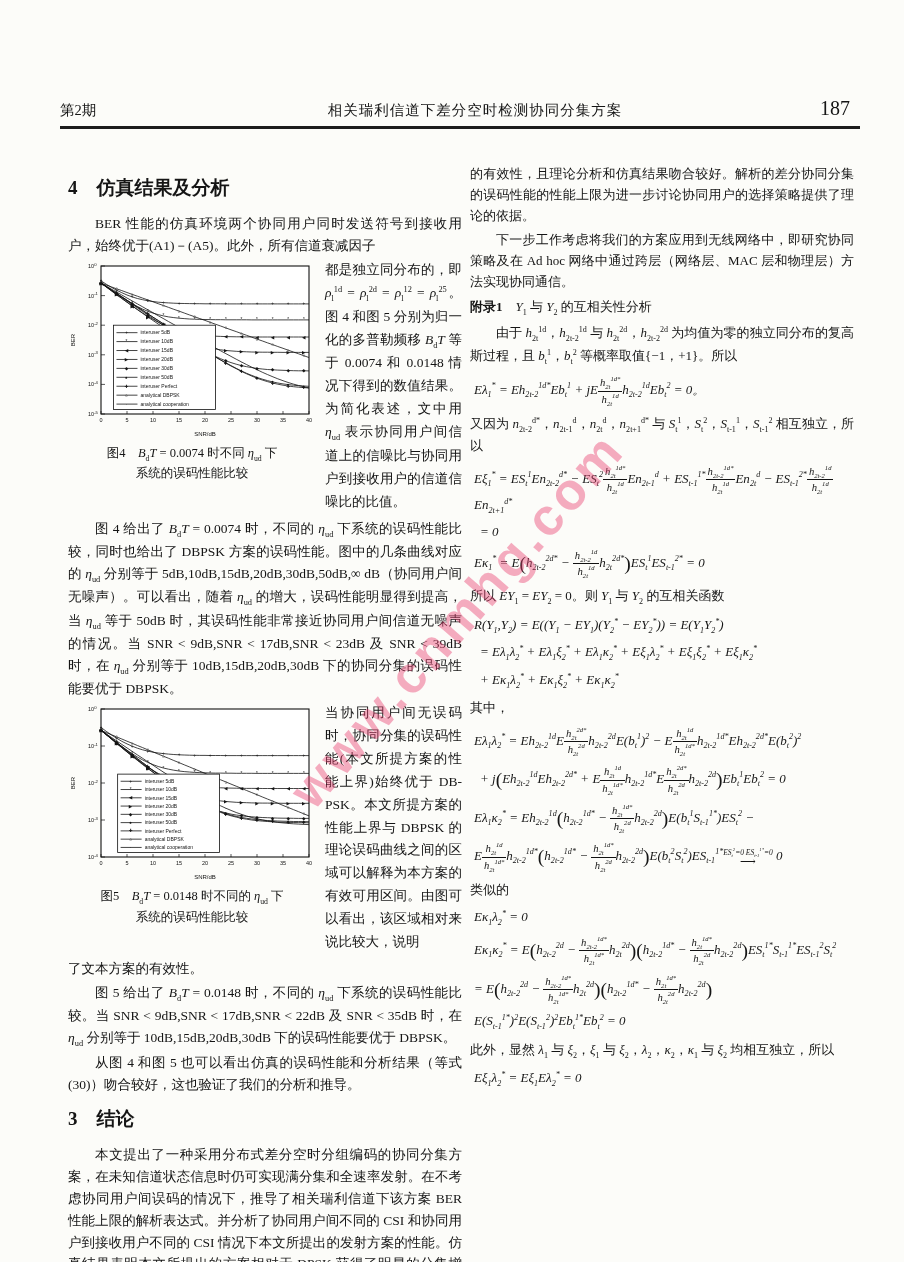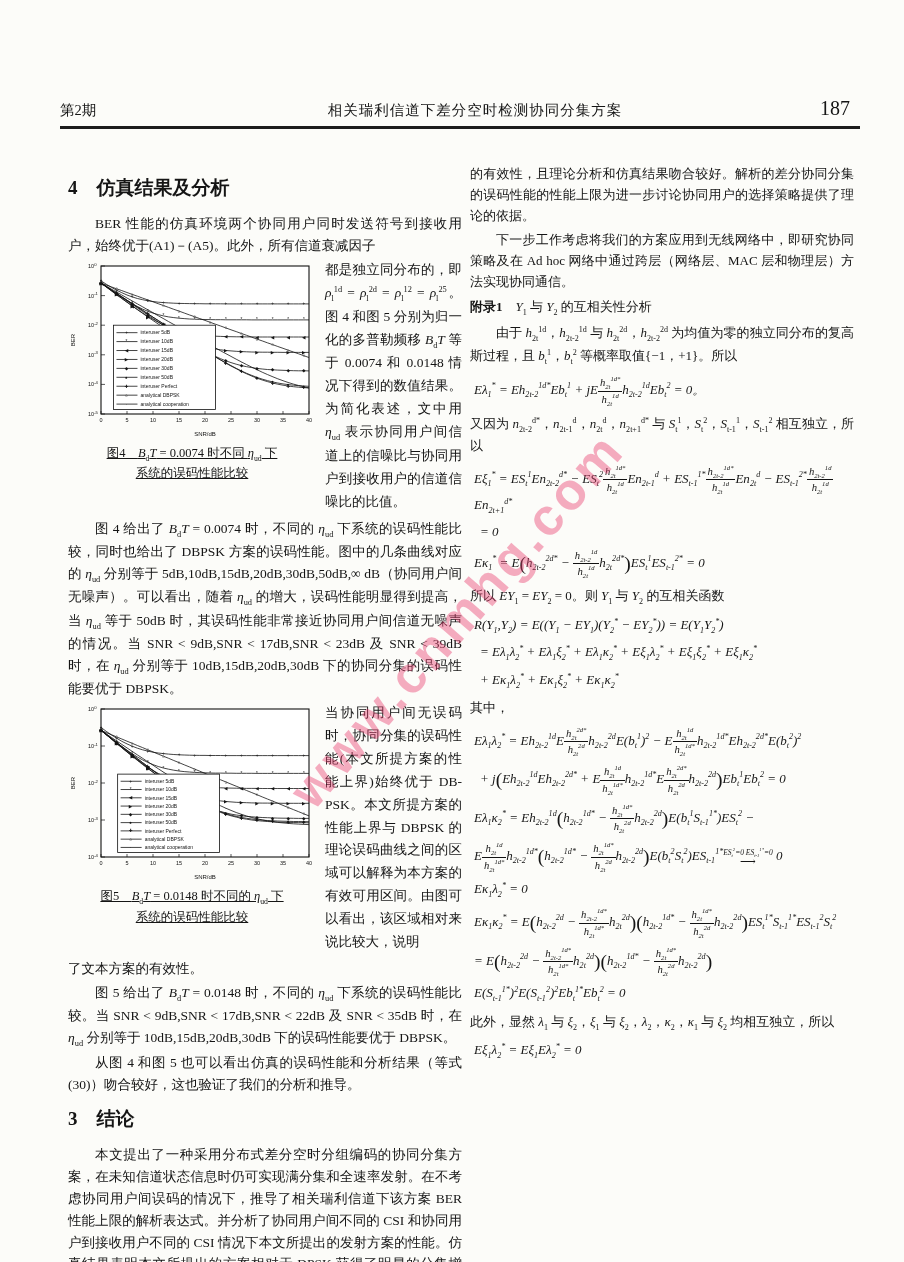--- a/index.html
+++ b/index.html
@@ -9,21 +9,21 @@
   .hdr .iss{width:120px;}
   .hdr .ttl{flex:1;text-align:center;letter-spacing:1px;font-family:Liberation Mono, monospace;}
   .hdr .pg{width:80px;text-align:right;font-size:20px;}
   .rule{position:absolute;top:126px;left:60px;width:800px;height:2.5px;background:#1c1c1c;}
   .colL{position:absolute;left:68px;top:165px;width:394px;}
   .colR{position:absolute;left:466px;top:160px;width:392px;}
   .sech{font-size:19px;font-weight:bold;margin:10px 0 12px 0;font-family:Liberation Serif, serif;}
   .t{font-size:13.5px;line-height:1.62;text-align:justify;margin:0 0 2px 0;}
   .ind{text-indent:2em;}
   .figrow{display:flex;gap:9px;align-items:flex-start;margin:2px 0 4px 0;}
-  .figcol{width:248px;flex:0 0 auto;text-decoration:underline;}
+  .figcol{width:248px;flex:0 0 auto;}
   .sidet{flex:1;font-size:13.5px;line-height:1.7;text-align:justify;}
   .cap{text-align:center;font-size:12.5px;line-height:1.45;margin-top:1px;}
   svg text{font-family:"Liberation Sans","DejaVu Sans",sans-serif;}
   .rt{font-size:13px;line-height:1.6;text-align:justify;margin:4px;}
   .eq{font-size:13px;font-style:italic;margin:7px 8px;line-height:1.35;}
   .eq.ctr{margin-left:14px;}
   .fr{display:inline-block;text-align:center;vertical-align:middle;font-size:0.82em;line-height:1.15;}
   .ft{display:block;border-bottom:0.9px solid #111;padding:0 2px;}
   .fb{display:block;padding:0 2px;}
   .bp{font-size:1.5em;font-style:normal;vertical-align:-0.15em;line-height:0;}
@@ -484,20 +484,21 @@
   <div class="eq ctr">= Eλ<sub>1</sub>λ<sub>2</sub><sup>*</sup> + Eλ<sub>1</sub>ξ<sub>2</sub><sup>*</sup> + Eλ<sub>1</sub>κ<sub>2</sub><sup>*</sup> + Eξ<sub>1</sub>λ<sub>2</sub><sup>*</sup> + Eξ<sub>1</sub>ξ<sub>2</sub><sup>*</sup> + Eξ<sub>1</sub>κ<sub>2</sub><sup>*</sup></div>
   <div class="eq ctr">+ Eκ<sub>1</sub>λ<sub>2</sub><sup>*</sup> + Eκ<sub>1</sub>ξ<sub>2</sub><sup>*</sup> + Eκ<sub>1</sub>κ<sub>2</sub><sup>*</sup></div>
   <p class="rt">其中，</p>
   <div class="eq">Eλ<sub>1</sub>λ<sub>2</sub><sup>*</sup> = Eh<sub>2t-2</sub><sup>1d</sup>E<span class="fr"><span class="ft">h<sub>2t</sub><sup>2d*</sup></span><span class="fb">h<sub>2t</sub><sup>2d</sup></span></span>h<sub>2t-2</sub><sup>2d</sup>E(b<sub>t</sub><sup>1</sup>)<sup>2</sup> − E<span class="fr"><span class="ft">h<sub>2t</sub><sup>1d</sup></span><span class="fb">h<sub>2t</sub><sup>1d*</sup></span></span>h<sub>2t-2</sub><sup>1d*</sup>Eh<sub>2t-2</sub><sup>2d*</sup>E(b<sub>t</sub><sup>2</sup>)<sup>2</sup></div>
   <div class="eq ctr">+ j<span class="bp">(</span>Eh<sub>2t-2</sub><sup>1d</sup>Eh<sub>2t-2</sub><sup>2d*</sup> + E<span class="fr"><span class="ft">h<sub>2t</sub><sup>1d</sup></span><span class="fb">h<sub>2t</sub><sup>1d*</sup></span></span>h<sub>2t-2</sub><sup>1d*</sup>E<span class="fr"><span class="ft">h<sub>2t</sub><sup>2d*</sup></span><span class="fb">h<sub>2t</sub><sup>2d</sup></span></span>h<sub>2t-2</sub><sup>2d</sup><span class="bp">)</span>Eb<sub>t</sub><sup>1</sup>Eb<sub>t</sub><sup>2</sup> = 0</div>
   <div class="eq">Eλ<sub>1</sub>κ<sub>2</sub><sup>*</sup> = Eh<sub>2t-2</sub><sup>1d</sup><span class="bp">(</span>h<sub>2t-2</sub><sup>1d*</sup> − <span class="fr"><span class="ft">h<sub>2t</sub><sup>1d*</sup></span><span class="fb">h<sub>2t</sub><sup>2d</sup></span></span>h<sub>2t-2</sub><sup>2d</sup><span class="bp">)</span>E(b<sub>t</sub><sup>1</sup>S<sub>t-1</sub><sup>1*</sup>)ES<sub>t</sub><sup>2</sup> −</div>
   <div class="eq">E<span class="fr"><span class="ft">h<sub>2t</sub><sup>1d</sup></span><span class="fb">h<sub>2t</sub><sup>1d*</sup></span></span>h<sub>2t-2</sub><sup>1d*</sup><span class="bp">(</span>h<sub>2t-2</sub><sup>1d*</sup> − <span class="fr"><span class="ft">h<sub>2t</sub><sup>1d*</sup></span><span class="fb">h<sub>2t</sub><sup>2d</sup></span></span>h<sub>2t-2</sub><sup>2d</sup><span class="bp">)</span>E(b<sub>t</sub><sup>2</sup>S<sub>t</sub><sup>2</sup>)ES<sub>t-1</sub><sup>1*</sup><span class="ar">
         <span class="arl">ES<sub>t</sub><sup>2</sup>=0 ES<sub>t-1</sub><sup>1*</sup>=0</span>
         <span class="arb">⟶</span>
       </span> 0</div>
+  <p class="rt">类似的</p>
   <div class="eq">Eκ<sub>1</sub>λ<sub>2</sub><sup>*</sup> = 0</div>
   <div class="eq">Eκ<sub>1</sub>κ<sub>2</sub><sup>*</sup> = E<span class="bp">(</span>h<sub>2t-2</sub><sup>2d</sup> − <span class="fr"><span class="ft">h<sub>2t-2</sub><sup>1d*</sup></span><span class="fb">h<sub>2t</sub><sup>1d*</sup></span></span>h<sub>2t</sub><sup>2d</sup><span class="bp">)</span><span class="bp">(</span>h<sub>2t-2</sub><sup>1d*</sup> − <span class="fr"><span class="ft">h<sub>2t</sub><sup>1d*</sup></span><span class="fb">h<sub>2t</sub><sup>2d</sup></span></span>h<sub>2t-2</sub><sup>2d</sup><span class="bp">)</span>ES<sub>t</sub><sup>1*</sup>S<sub>t-1</sub><sup>1*</sup>ES<sub>t-1</sub><sup>2</sup>S<sub>t</sub><sup>2</sup></div>
   <div class="eq">= E<span class="bp">(</span>h<sub>2t-2</sub><sup>2d</sup> − <span class="fr"><span class="ft">h<sub>2t-2</sub><sup>1d*</sup></span><span class="fb">h<sub>2t</sub><sup>1d*</sup></span></span>h<sub>2t</sub><sup>2d</sup><span class="bp">)</span><span class="bp">(</span>h<sub>2t-2</sub><sup>1d*</sup> − <span class="fr"><span class="ft">h<sub>2t</sub><sup>1d*</sup></span><span class="fb">h<sub>2t</sub><sup>2d</sup></span></span>h<sub>2t-2</sub><sup>2d</sup><span class="bp">)</span></div>
   <div class="eq">E(S<sub>t-1</sub><sup>1*</sup>)<sup>2</sup>E(S<sub>t-1</sub><sup>2</sup>)<sup>2</sup>Eb<sub>t</sub><sup>1*</sup>Eb<sub>t</sub><sup>2</sup> = 0</div>
   <p class="rt">此外，显然 <i>λ</i><sub>1</sub> 与 <i>ξ</i><sub>2</sub>，<i>ξ</i><sub>1</sub> 与 <i>ξ</i><sub>2</sub>，<i>λ</i><sub>2</sub>，<i>κ</i><sub>2</sub>，<i>κ</i><sub>1</sub> 与 <i>ξ</i><sub>2</sub> 均相互独立，所以</p>
   <div class="eq">Eξ<sub>1</sub>λ<sub>2</sub><sup>*</sup> = Eξ<sub>1</sub>Eλ<sub>2</sub><sup>*</sup> = 0</div>
 </div>
 
 <div class="wm">www.cnmhg.com</div>
 

